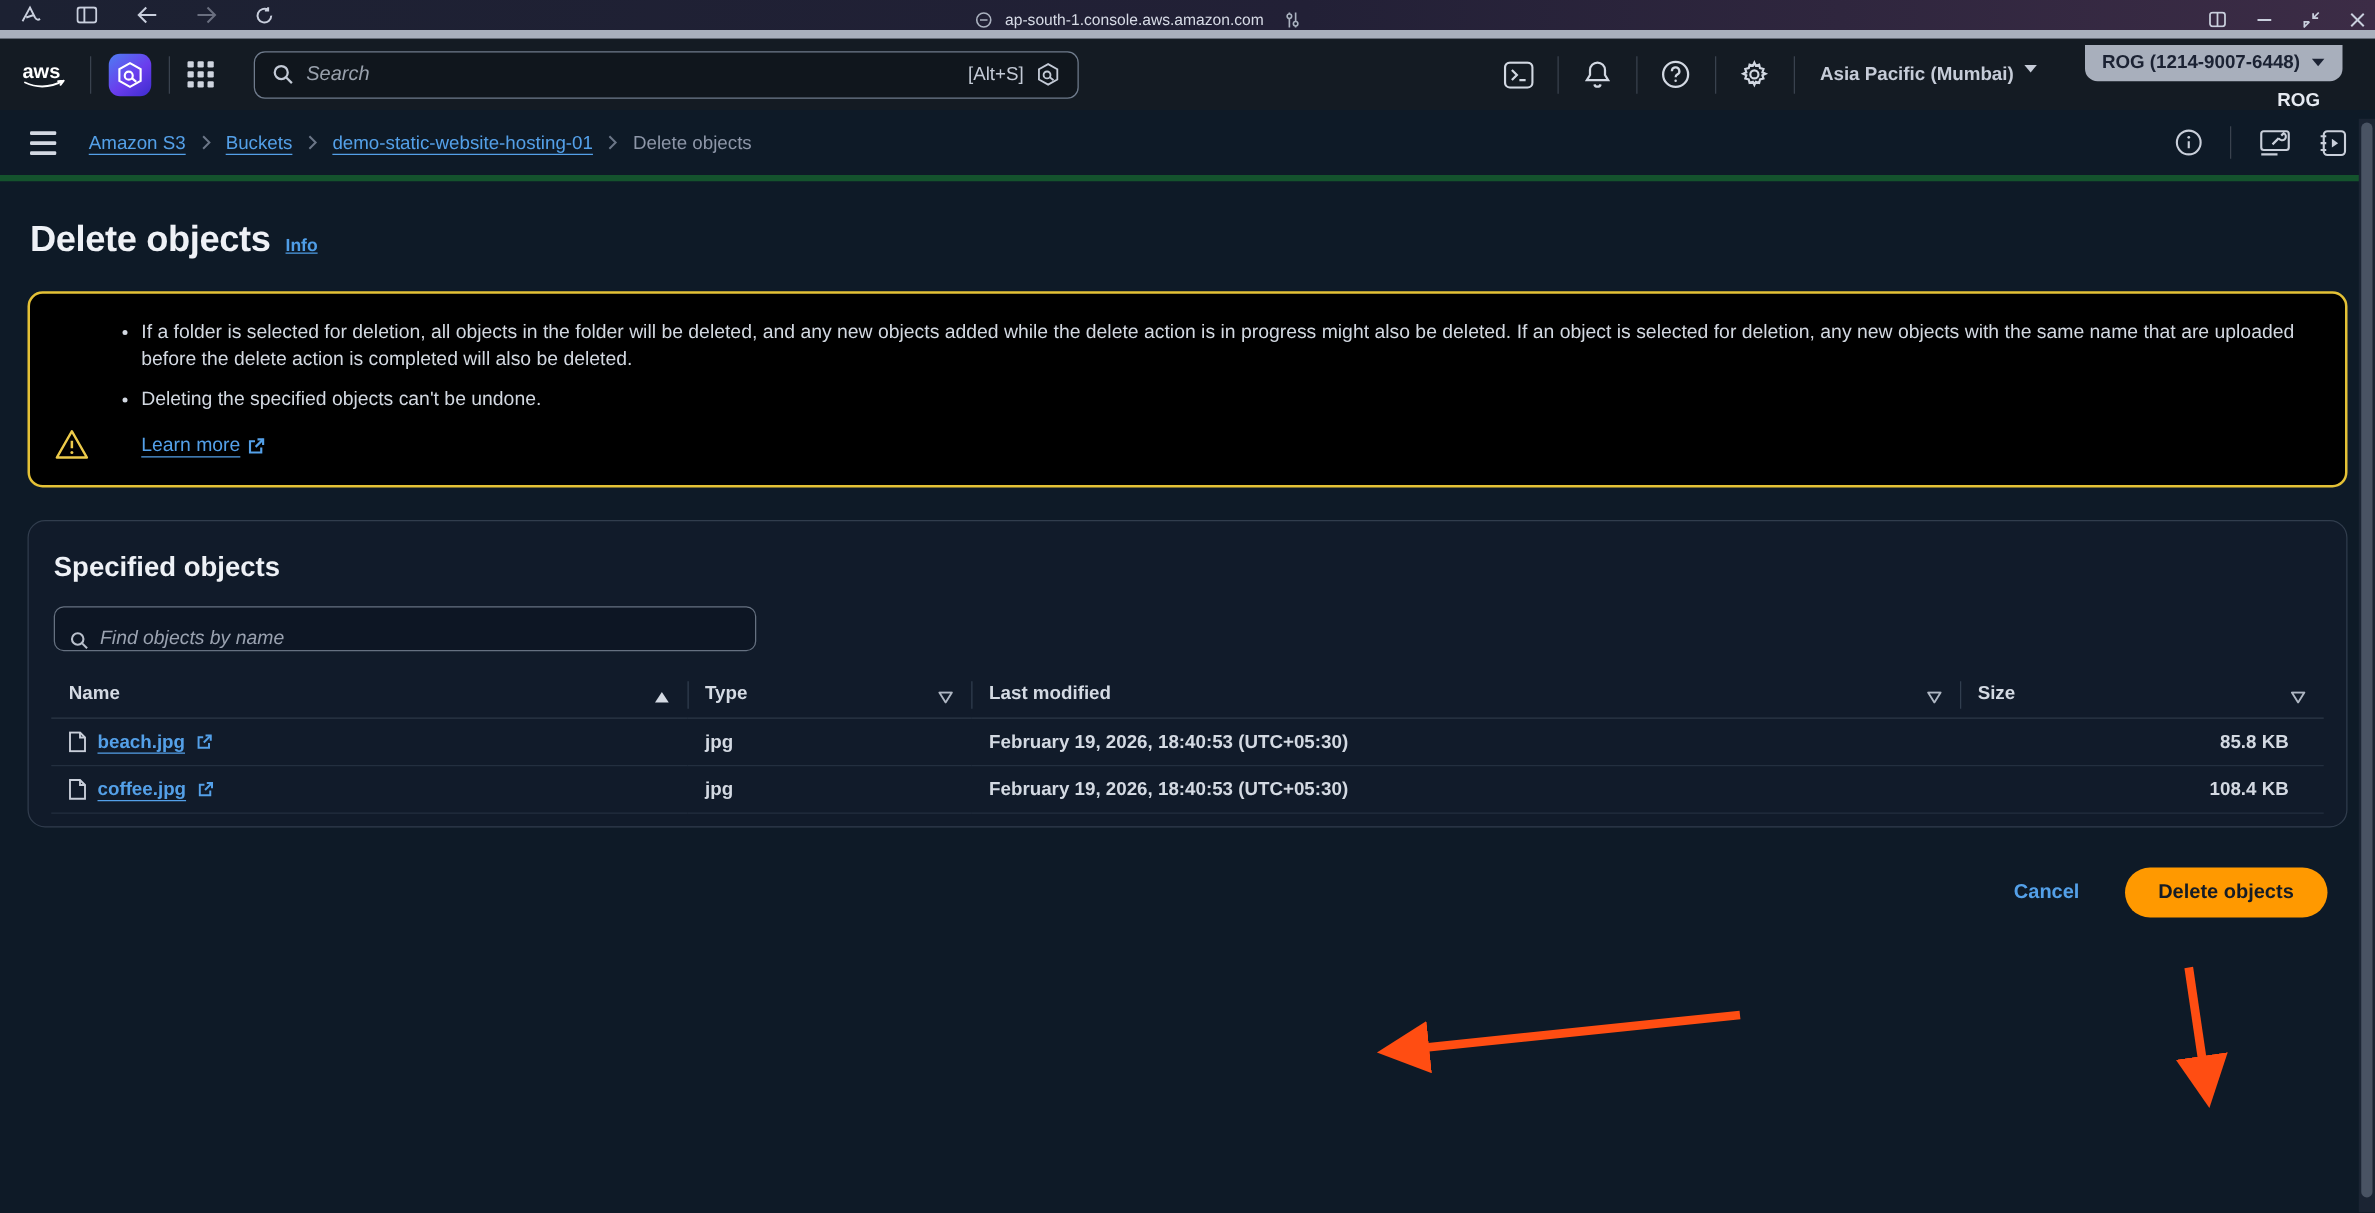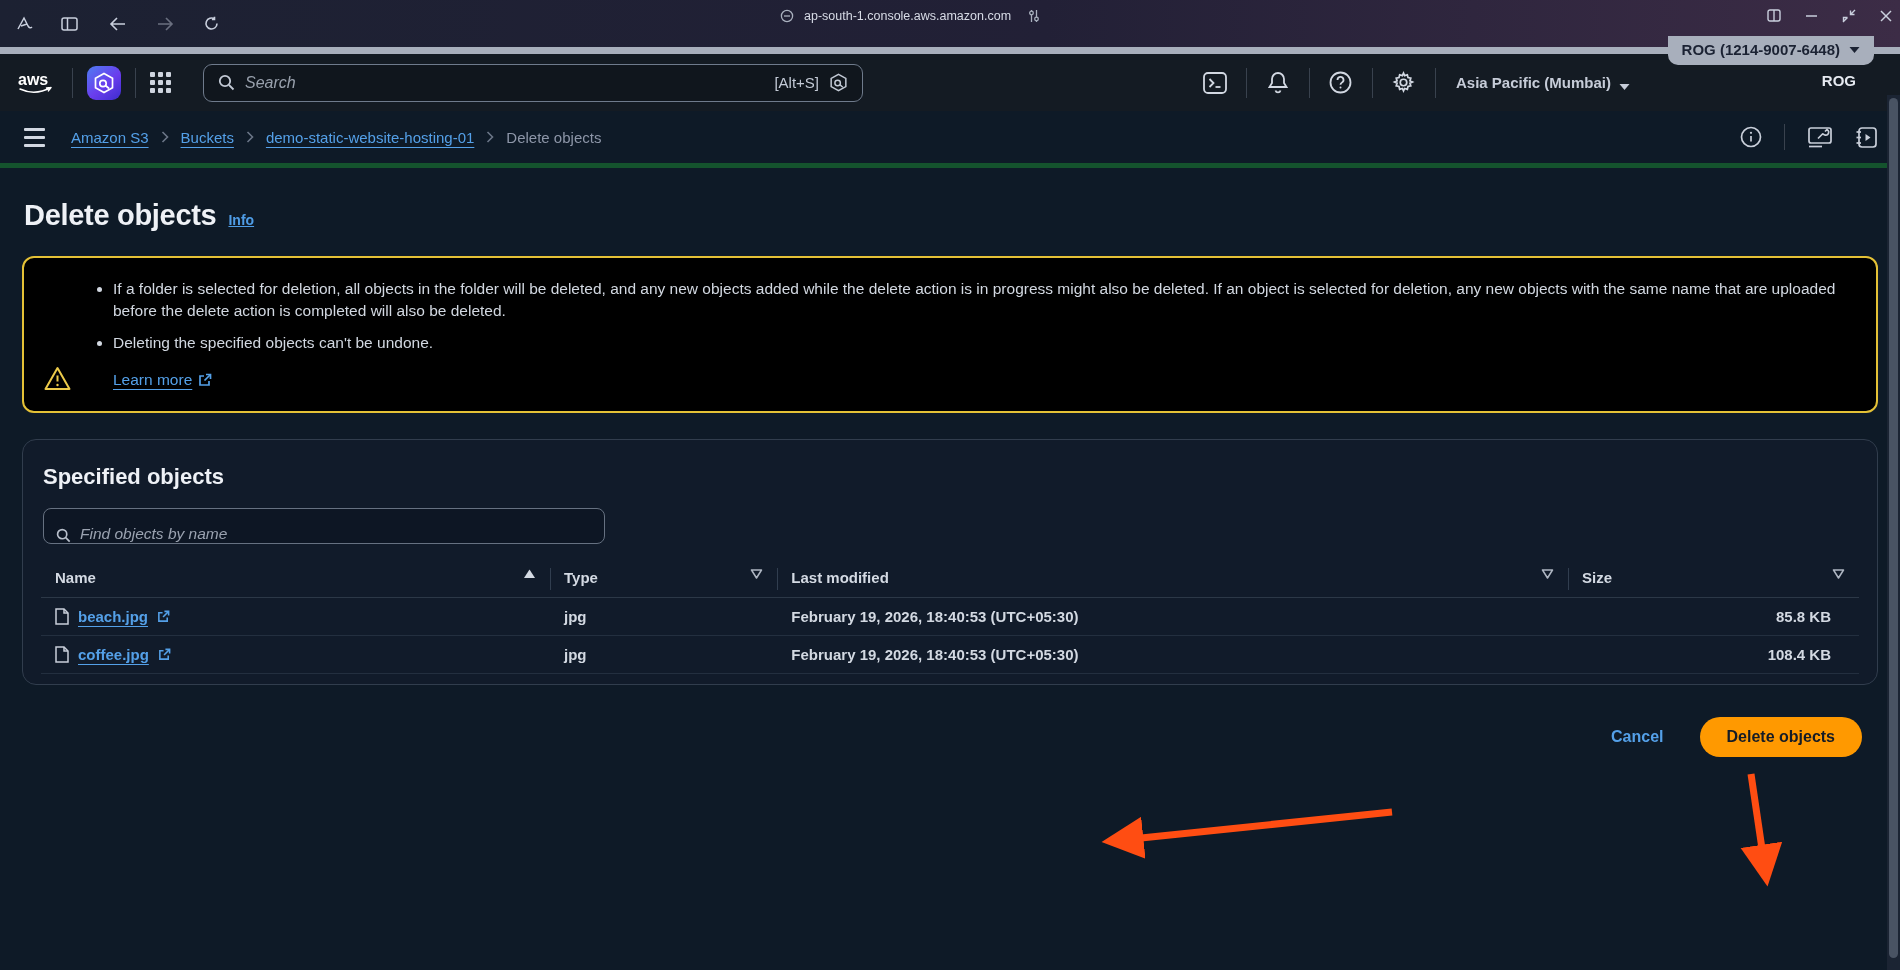--- a/index.html
+++ b/index.html
@@ -6,21 +6,21 @@
   html,body { width:1900px; height:970px; }
   body {
     font-family: "Liberation Sans", sans-serif;
     background:#0e1a27; color:#d3d9e2;
     position:relative; overflow:hidden;
   }
   svg { display:block; }
 
   
   .browser-bar{
-    height:47px; display:flex; align-items:center;
+    height:24px; display:flex; align-items:center;
     background:linear-gradient(90deg,#1c2132 0%,#222036 55%,#3c2c46 100%);
     color:#c9cfdd; padding:0 10px; position:relative;
   }
   .bicon{ width:30px; height:22px; display:flex; align-items:center; justify-content:center; }
   .url-zone{ position:absolute; left:780px; top:0; height:31px; display:flex; align-items:center; gap:10px; }
   .url-text{ font-size:12.5px; color:#d7dbe6; }
   .win-zone{ position:absolute; right:8px; top:0; height:31px; display:flex; align-items:center; gap:24px; }
 
   
   .gray-strip{ height:7px; background:#a8afbc; }
@@ -49,21 +49,21 @@
   .waffle span{ width:5px; height:5px; background:#cfd5df; border-radius:1px; }
   .nav-search{
     width:660px; height:38px; border:1px solid #6f7b8c; border-radius:9px;
     background:#10161d; display:flex; align-items:center; padding:0 14px; gap:10px;
     margin-left:18px;
   }
   .nav-search .ph{ font-style:italic; color:#99a1ad; font-size:16px; flex:1; }
   .shortcut{ color:#c3cad6; font-size:15px; }
   .nav-right{ position:absolute; right:0; top:0; height:57px; display:flex; align-items:center; }
   .nav-ico{ width:62px; height:57px; display:flex; align-items:center; justify-content:center; color:#d2d8e2; }
-  .region{ display:flex; align-items:flex-end; gap:8px; color:#c6ccd8; font-size:15px; font-weight:bold; padding:0 20px; }
+  .region{ display:flex; align-items:flex-start; gap:8px; color:#c6ccd8; font-size:15px; font-weight:bold; padding:0 20px; }
   .chip-spacer{ width:250px; }
 
   
   .breadcrumb-bar{
     height:57px; display:flex; align-items:center; padding:0 24px; gap:12px;
     border-bottom:5px solid #14532d; position:relative;
   }
   .hamburger{ display:flex; flex-direction:column; gap:5px; margin-right:14px; }
   .hamburger span{ width:21px; height:3px; background:#d2d8e2; border-radius:1px; }
   .crumb{ color:#54a0e8; font-size:15px; text-decoration:underline; text-underline-offset:4px; }
@@ -101,21 +101,21 @@
     font-size:15.5px; font-family:"Liberation Sans",sans-serif;
   }
   .find-box input::placeholder{ color:#9aa2b0; font-style:italic; }
 
   table{ width:100%; border-collapse:collapse; font-size:15px; color:#d3d9e2; }
   th{
     font-weight:bold; text-align:left; padding:9px 14px 11px; position:relative; color:#d4dae3;
     border-bottom:1px solid #2c3847;
   }
   th + th::before{ content:""; position:absolute; left:0; top:8px; width:1px; height:22px; background:#313e4f; }
-  .th-inner{ display:flex; align-items:flex-start; justify-content:space-between; }
+  .th-inner{ display:flex; align-items:flex-end; justify-content:space-between; }
   td{ padding:10px 14px; border-bottom:1px solid #232f3f;font-weight:bold; }
   tbody tr:last-child td{ border-bottom:1px solid #232f3f; }
   .col-name{ width:28%; } .col-type{ width:12.5%; } .col-mod{ width:43.5%; } .col-size{ width:16%; }
   .obj-link{ color:#54a0e8; text-decoration:underline; text-underline-offset:4px; }
   .name-cell{ display:flex; align-items:center; gap:9px; }
   .size-cell{ text-align:right; padding-right:28px; }
 
   .confirm-panel{ padding-bottom:28px; }
   .instruction{ font-size:15.5px; font-weight:bold; color:#dfe4ec; margin:14px 0 13px 2px; }
   .instruction .kw{ font-style:italic; }

